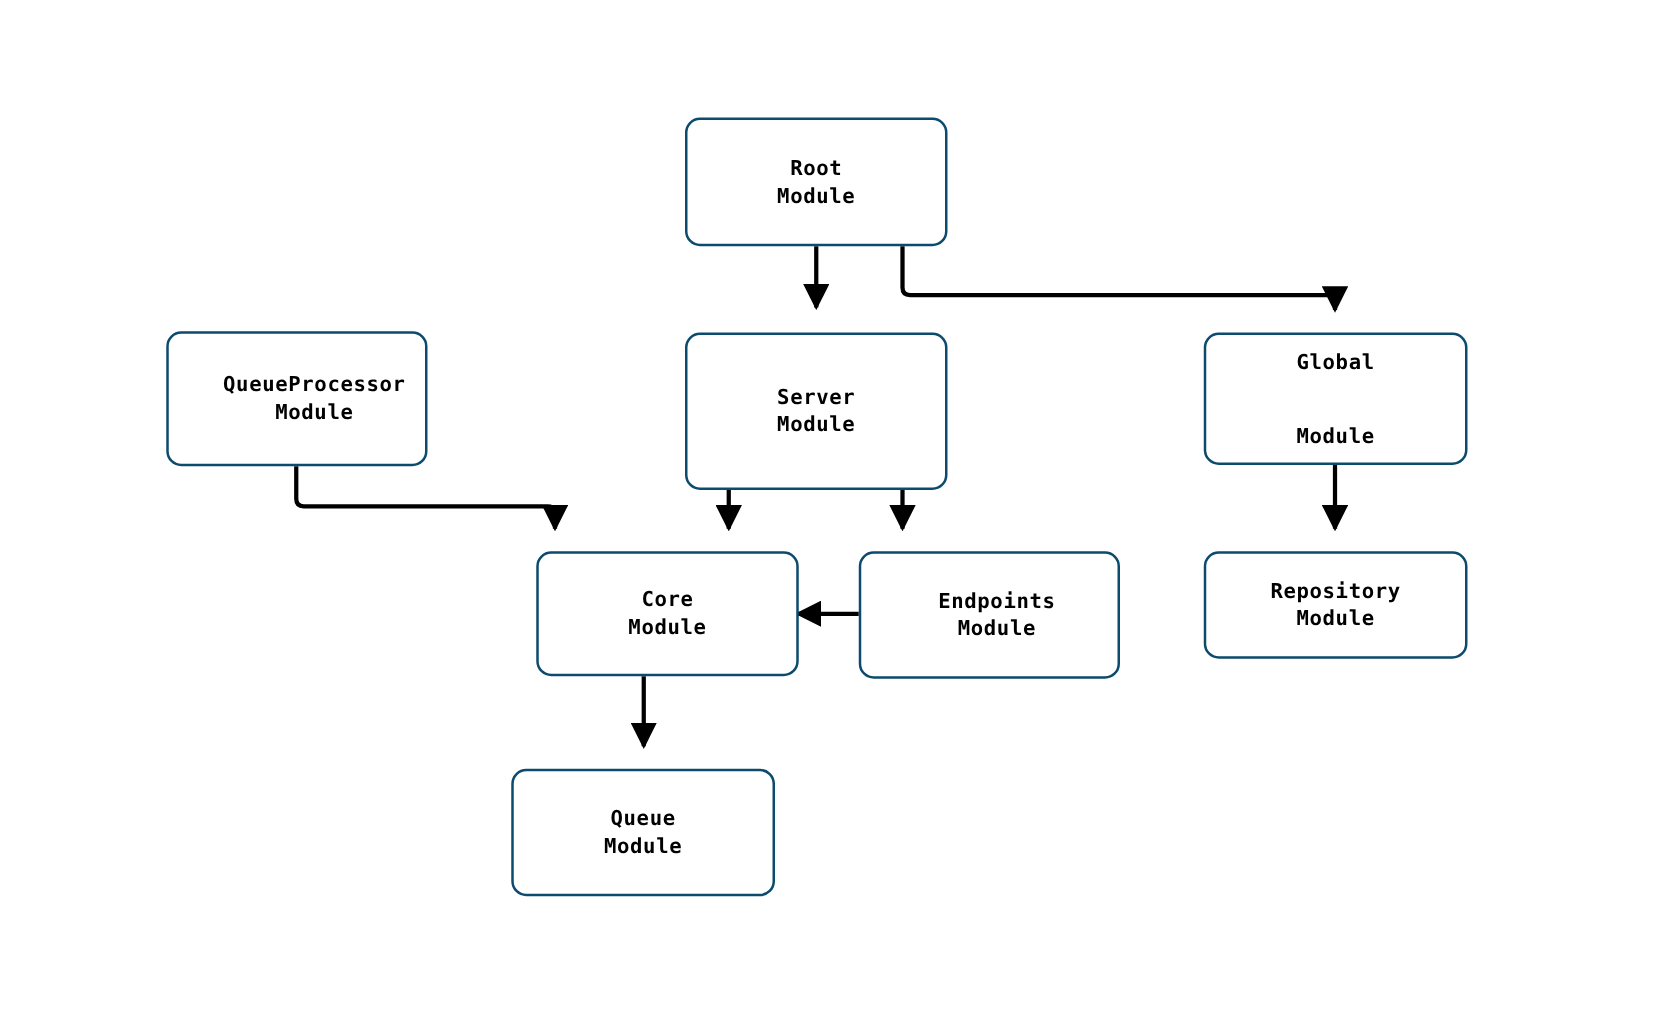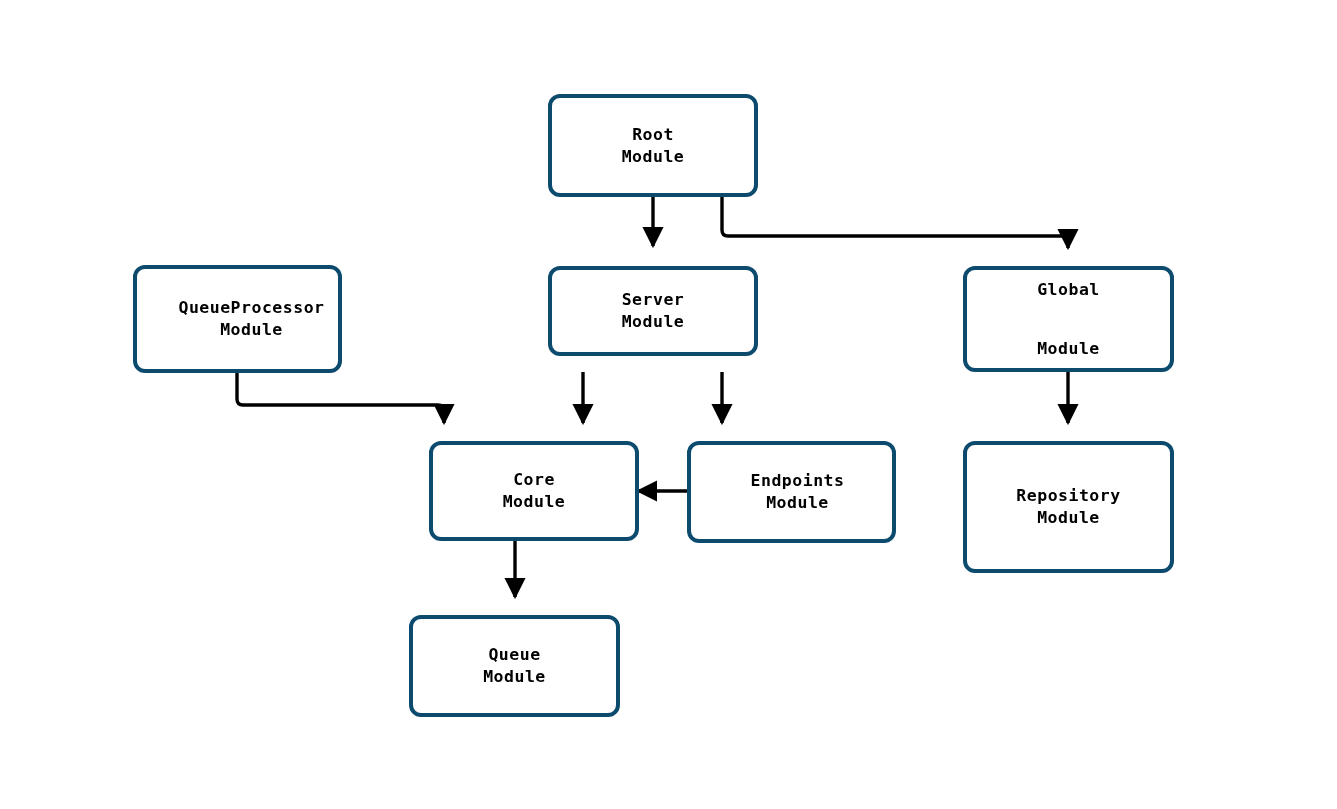--- a/index.html
+++ b/index.html
@@ -20,21 +20,21 @@
   #edges {
     position: absolute;
     left: 0;
     top: 0;
     width: 1337px;
     height: 809px;
   }
   .node {
     position: absolute;
     box-sizing: border-box;
-    border: 4px solid #0c4a6e;
+    border: 2px solid #0c4a6e;
     border-radius: 12px;
     background: #ffffff;
     display: flex;
     flex-direction: column;
     align-items: center;
     justify-content: center;
     z-index: 2;
   }
   .node-line {
     font-size: 16.5px;
@@ -77,41 +77,41 @@
   <div class="node" style="left:548px; top:94px; width:210px; height:103px;">
     <div class="node-line">Root</div>
     <div class="node-line">Module</div>
   </div>
 
   <div class="node" style="left:133px; top:265px; width:209px; height:108px;padding-left:28px;">
     <div class="node-line">QueueProcessor</div>
     <div class="node-line">Module</div>
   </div>
 
-  <div class="node" style="left:548px; top:266px; width:210px; height:90px;">
+  <div class="node" style="left:548px; top:266px; width:210px; height:126px;">
     <div class="node-line">Server</div>
     <div class="node-line">Module</div>
   </div>
 
   <div class="node" style="left:963px; top:266px; width:211px; height:106px;gap:37px;">
     <div class="node-line">Global</div>
     <div class="node-line">Module</div>
   </div>
 
   <div class="node" style="left:429px; top:441px; width:210px; height:100px;">
     <div class="node-line">Core</div>
     <div class="node-line">Module</div>
   </div>
 
   <div class="node" style="left:687px; top:441px; width:209px; height:102px;padding-left:12px;">
     <div class="node-line">Endpoints</div>
     <div class="node-line">Module</div>
   </div>
 
-  <div class="node" style="left:963px; top:441px; width:211px; height:132px;">
+  <div class="node" style="left:963px; top:441px; width:211px; height:86px;">
     <div class="node-line">Repository</div>
     <div class="node-line">Module</div>
   </div>
 
   <div class="node" style="left:409px; top:615px; width:211px; height:102px;">
     <div class="node-line">Queue</div>
     <div class="node-line">Module</div>
   </div>
 
 </div>

